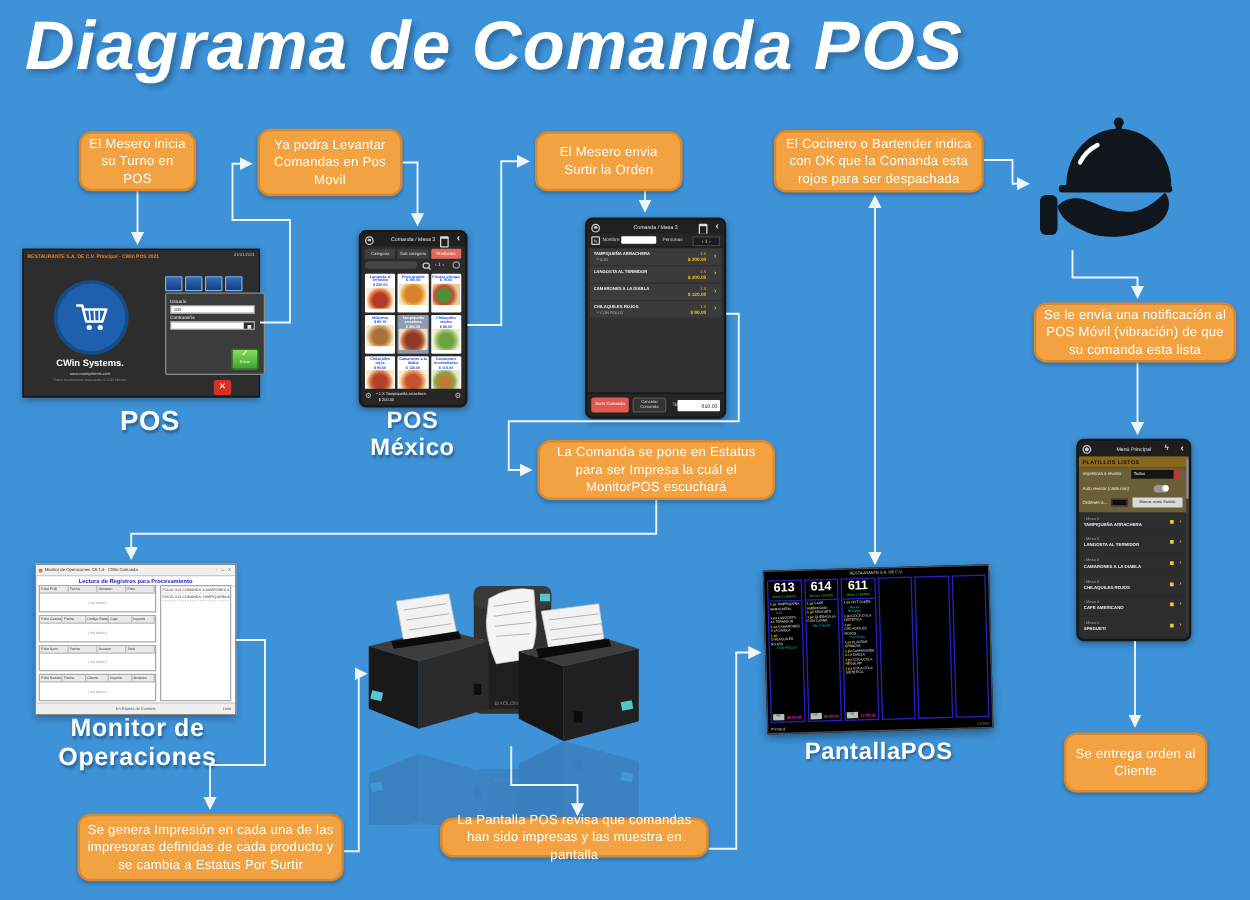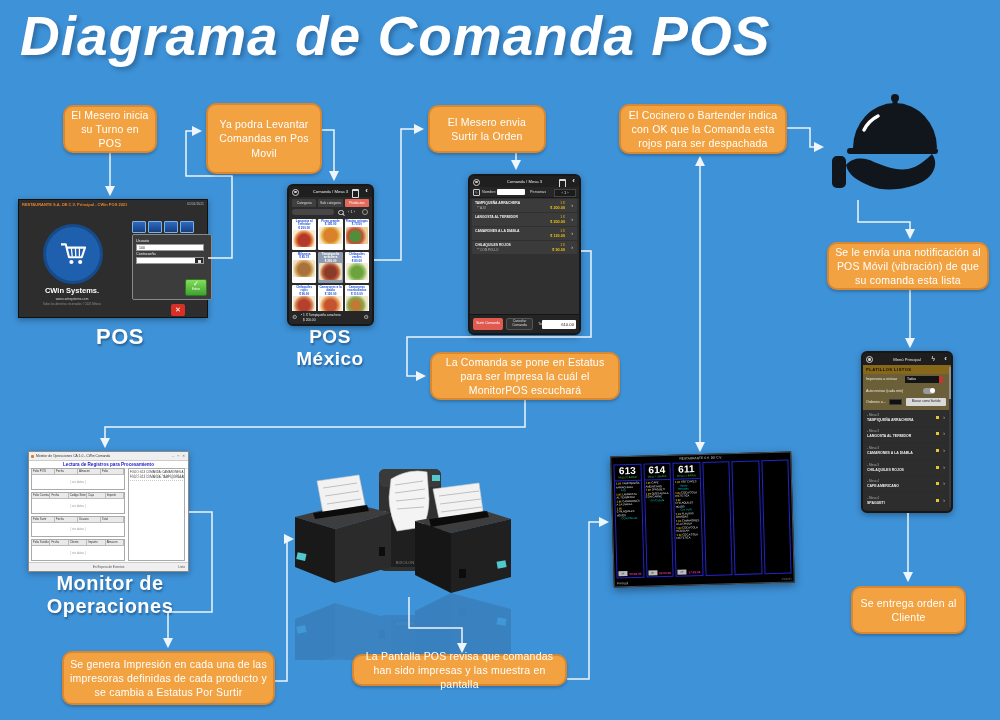--- a/index.html
+++ b/index.html
@@ -190,32 +190,33 @@
   .pl-thumb{position:absolute;left:0;top:0;width:2px;height:32px;background:#909090;}
 </style>
 </head>
 <body>
 
 <div id="canvas">
 
   <div class="main-title">Diagrama de Comanda POS</div>
 
   <div class="fbox" style="left:63px;top:105px;width:94px;height:48px;">El Mesero inicia su Turno en POS</div>
-  <div class="fbox" style="left:206px;top:103px;width:116px;height:71px;">Ya podra Levantar Comandas en Pos Movil</div>
+  <div class="fbox" style="left:206px;top:103px;width:116px;height:54px;">Ya podra Levantar Comandas en Pos Movil</div>
   <div class="fbox" style="left:428px;top:105px;width:118px;height:48px;">El Mesero envia Surtir la Orden</div>
   <div class="fbox" style="left:619px;top:104px;width:168px;height:50px;">El Cocinero o Bartender indica con OK que la Comanda esta rojos para ser despachada</div>
   <div class="fbox" style="left:827px;top:242px;width:162px;height:48px;">Se le envía una notificación al POS Móvil (vibración) de que su comanda esta lista</div>
   <div class="fbox" style="left:430px;top:352px;width:190px;height:48px;">La Comanda se pone en Estatus para ser Impresa la cuál el MonitorPOS escuchará</div>
   <div class="fbox" style="left:62px;top:651px;width:213px;height:54px;">Se genera Impresión en cada una de las impresoras definidas de cada producto y se cambia a Estatus Por Surtir</div>
   <div class="fbox" style="left:352px;top:654px;width:215px;height:32px;">La Pantalla POS revisa que comandas han sido impresas y las muestra en pantalla</div>
   <div class="fbox" style="left:851px;top:586px;width:115px;height:48px;">Se entrega orden al Cliente</div>
 
   <div class="caption" style="left:70px;top:324px;width:100px;font-size:22px;">POS</div>
   <div class="caption" style="left:295px;top:326px;width:70px;font-size:19px;">POS México</div>
   <div class="caption" style="left:30px;top:572px;width:160px;font-size:20px;">Monitor de Operaciones</div>
+  <div class="caption" style="left:623px;top:591px;width:160px;font-size:19px;">PantallaPOS</div>
 
   <div class="pos-win">
     <div class="pos-titlebar">RESTAURANTE S.A. DE C.V. Principal - CWin POS 2021</div>
     <div class="pos-titlebar-r">01/01/2021</div>
     <div class="pos-logo">
       <svg width="32" height="32" viewBox="0 0 40 40">
         <path d="M5 8 L11 8 L15 24 L31 24 L35 12 L13 12" fill="none" stroke="#fff" stroke-width="2.6" stroke-linejoin="round"></path>
         <line x1="18" y1="13" x2="19" y2="23" stroke="#fff" stroke-width="1.6"></line>
         <line x1="23" y1="13" x2="23.5" y2="23" stroke="#fff" stroke-width="1.6"></line>
         <line x1="28" y1="13" x2="28" y2="23" stroke="#fff" stroke-width="1.6"></line>

